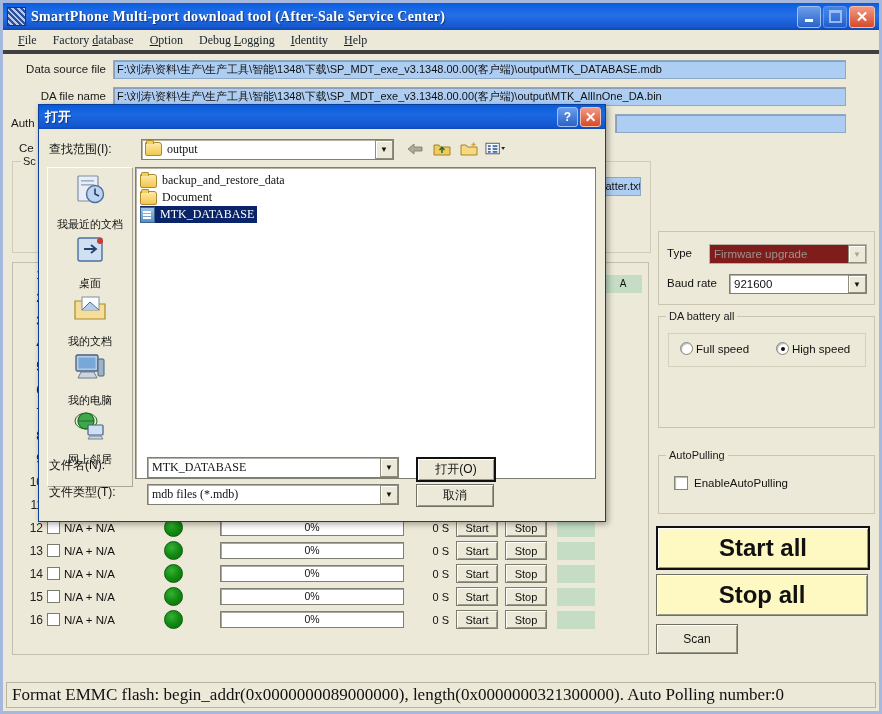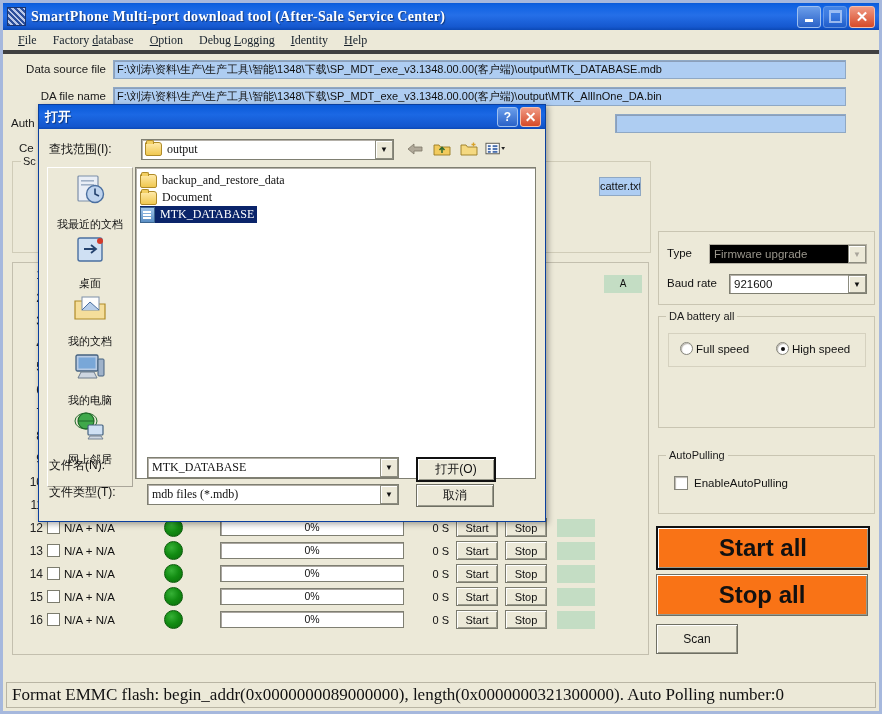--- a/index.html
+++ b/index.html
@@ -125,21 +125,21 @@
   .grp > .grp-title {
     position: absolute; top: -7px; left: 7px; font-size: 11px;
     background: #ece9d8; padding: 0 3px; color: #1a1a1a;
   }
   .lbl { font-size: 11.5px; color: #111; }
   .combo {
     border: 1px solid #7f7f72; background: #fff; height: 18px;
     display: flex; align-items: center; font-size: 11.5px; color: #111;
     padding-left: 4px; box-shadow: inset 1px 1px 0 #b4b0a8;
   }
-  .combo.disabled { background: #000000; color: #9a968c; box-shadow: none; border-color: #b5b1a4; text-align: right; }
+  .combo.disabled { background: #7f1d1d; color: #9a968c; box-shadow: none; border-color: #b5b1a4; text-align: right; }
   .combo .arrow {
     margin-left: auto; width: 16px; height: 16px; background: #ece9d8;
     border: 1px solid #8d8d80; display: flex; align-items: center; justify-content: center;
     font-size: 8px; color: #111; box-shadow: inset 1px 1px 0 #fff;
   }
   .combo.disabled .arrow { color: #a9a59b; }
   .radio-wrap { display: flex; align-items: flex-end; gap: 3px; }
   .radio {
     width: 11px; height: 11px; border-radius: 50%;
     border: 1px solid #85857a; background: #fff; flex: none;
@@ -148,42 +148,42 @@
   }
   .radio.on::after {
     content: ""; width: 4px; height: 4px; border-radius: 50%; background: #111;
   }
   .chk-wrap { display: flex; align-items: center; gap: 6px; }
   .chkbox {
     width: 12px; height: 12px; border: 1px solid #85857a; background: #fff;
     box-shadow: inset 1px 1px 1px #b8b4ac; flex: none;
   }
   .big-btn {
-    background: #f97316; border: 1px solid #6f6f63;
+    background: #fef9c3; border: 1px solid #6f6f63;
     box-shadow: inset 1px 1px 0 #fff, inset -1px -1px 0 #9a9a8c;
     display: flex; align-items: center; justify-content: center;
     font-size: 24px; font-weight: bold; color: #111;
   }
   .big-btn.focus { border: 2px solid #111; }
   .mid-btn {
     background: #ece9d8; border: 1px solid #6f6f63;
     box-shadow: inset 1px 1px 0 #fff, inset -1px -1px 0 #9a9a8c;
     display: flex; align-items: center; justify-content: center;
     font-size: 12px; color: #111;
   }
   
   .statusbar {
     position: absolute; left: 3px; right: 3px; bottom: 3px; height: 24px;
     background: #ece9d8; border: 1px solid #b9b5a4;
     display: flex; align-items: center; padding-left: 5px;
     font-size: 17px; color: #111; font-family: "Liberation Serif", serif;
   }
   
   .dialog {
-    position: absolute; left: 35px; top: 101px; width: 508px; height: 418px;
+    position: absolute; left: 35px; top: 101px; width: 568px; height: 418px;
     background: #ece9d8; border: 1px solid #0a3f9e;
     box-shadow: 2px 2px 6px rgba(0,0,0,.35);
     box-sizing: border-box;
   }
   .dlg-title {
     height: 24px; display: flex; align-items: center;
     background: linear-gradient(to bottom,#0a5ad8 0%,#1b68e4 40%,#1356cd 90%,#0c49b5 100%);
     padding-left: 6px;
   }
   .dlg-title-text {

